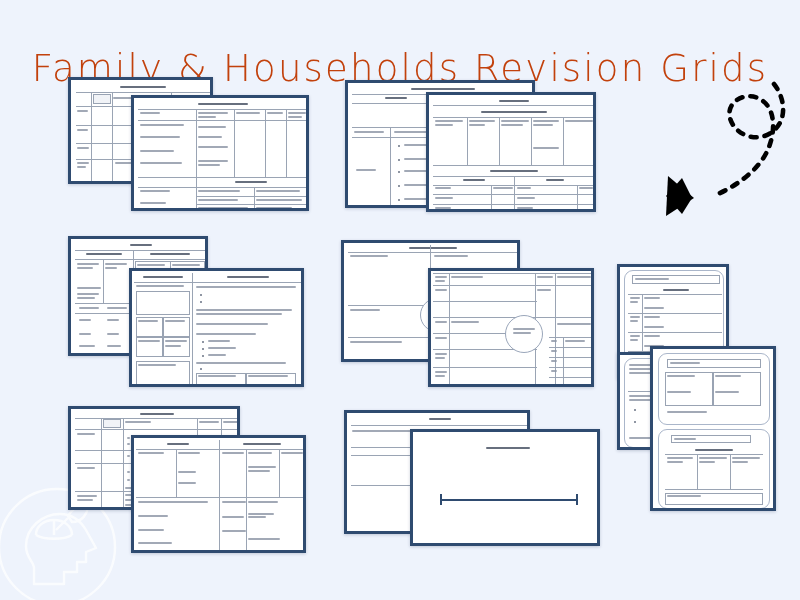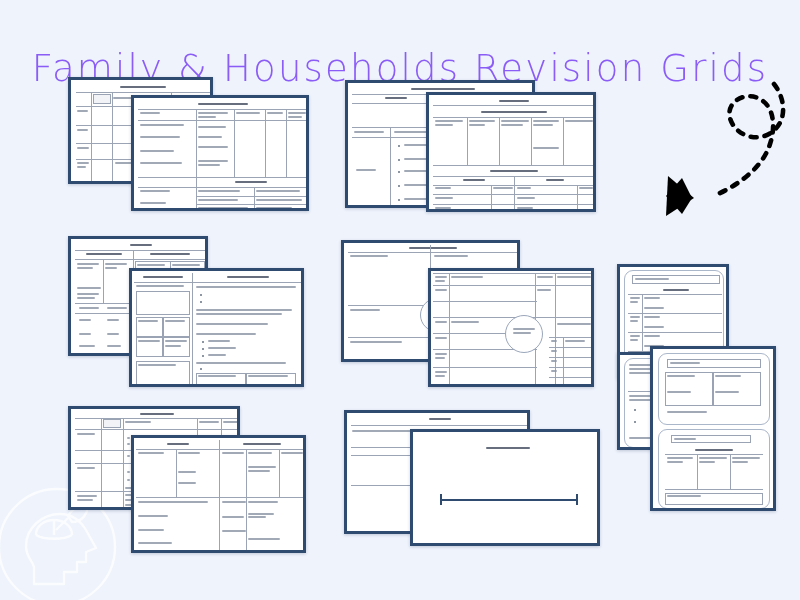--- a/index.html
+++ b/index.html
@@ -67,21 +67,21 @@
   }
   .hdr i { display:block; background:#565f70; height:2px; opacity:.9; border-radius:1px; }
   .bullet { position:absolute; width:2.2px; height:2.2px; border-radius:50%; background:#6a7385; }
   .circ { position:absolute; border:1px solid #9aa6ba; border-radius:50%; background:#fff; }
   .tline { position:absolute; background:#2f4b70; height:2px; }
   .tcap  { position:absolute; background:#2f4b70; width:2px; }
 </style>
 </head>
 <body style="background: rgb(238, 243, 252);">
 
-<h1 id="page-title" style="color: #8b5cf6;">Family &amp; Households Revision Grids</h1>
+<h1 id="page-title" style="color: #c2410c;">Family &amp; Households Revision Grids</h1>
 
 <svg id="watermark" viewBox="0 0 150 150" fill="none" stroke="#ffffff" stroke-width="2.4">
   <circle cx="75" cy="75" r="58"></circle>
   <path d="M52 112 L52 96 C52 90 44 86 44 74 C44 56 60 42 78 42 C90 42 98 48 104 58
            L114 76 L104 80 L104 90 L95 90 L95 100 L82 100 L82 112 Z" stroke-linejoin="round"></path>
   <path d="M54 63 C54 54 62 48 72 48 C82 48 90 54 90 63"></path>
   <path d="M54 63 C62 68 82 68 90 63"></path>
   <path d="M72 48 L72 63"></path>
   <path d="M86 44 C92 34 102 32 106 33 C106 42 100 50 90 50 Z"></path>
   <path d="M86 46 L74 58"></path>

